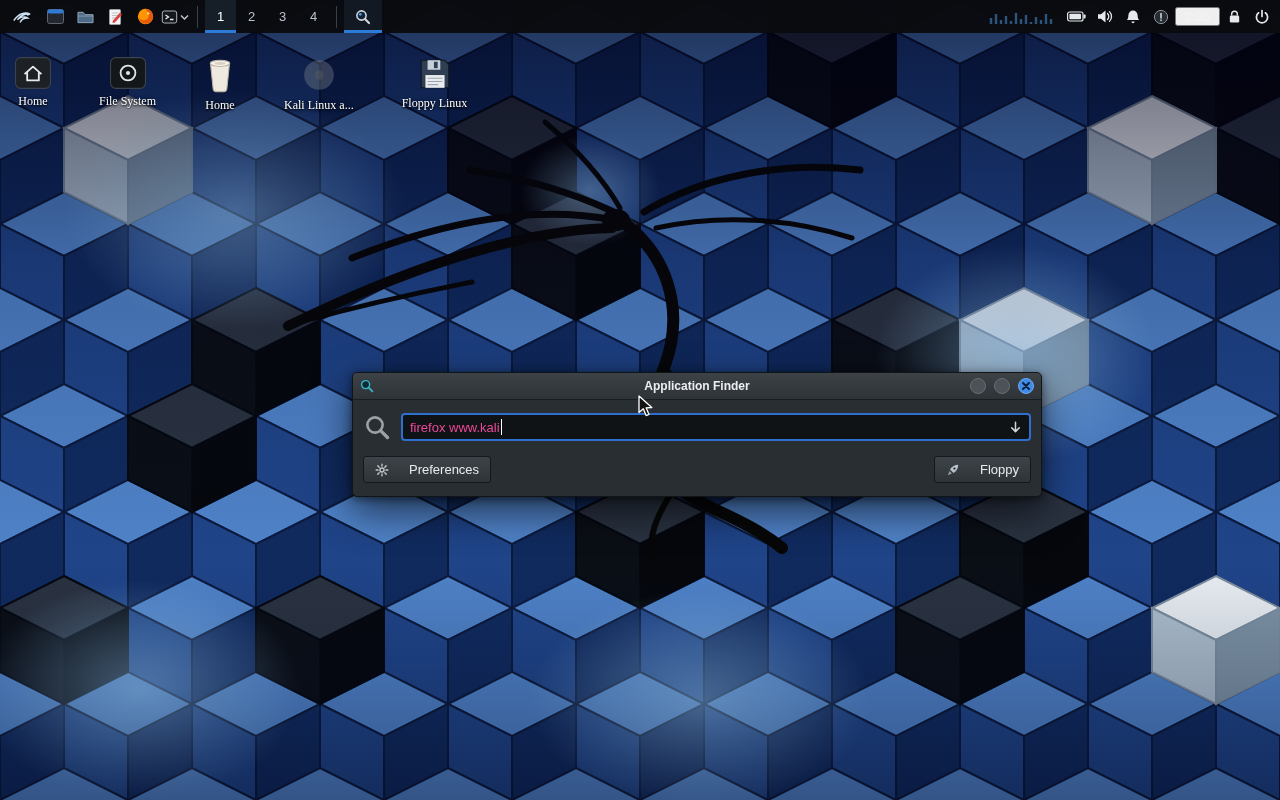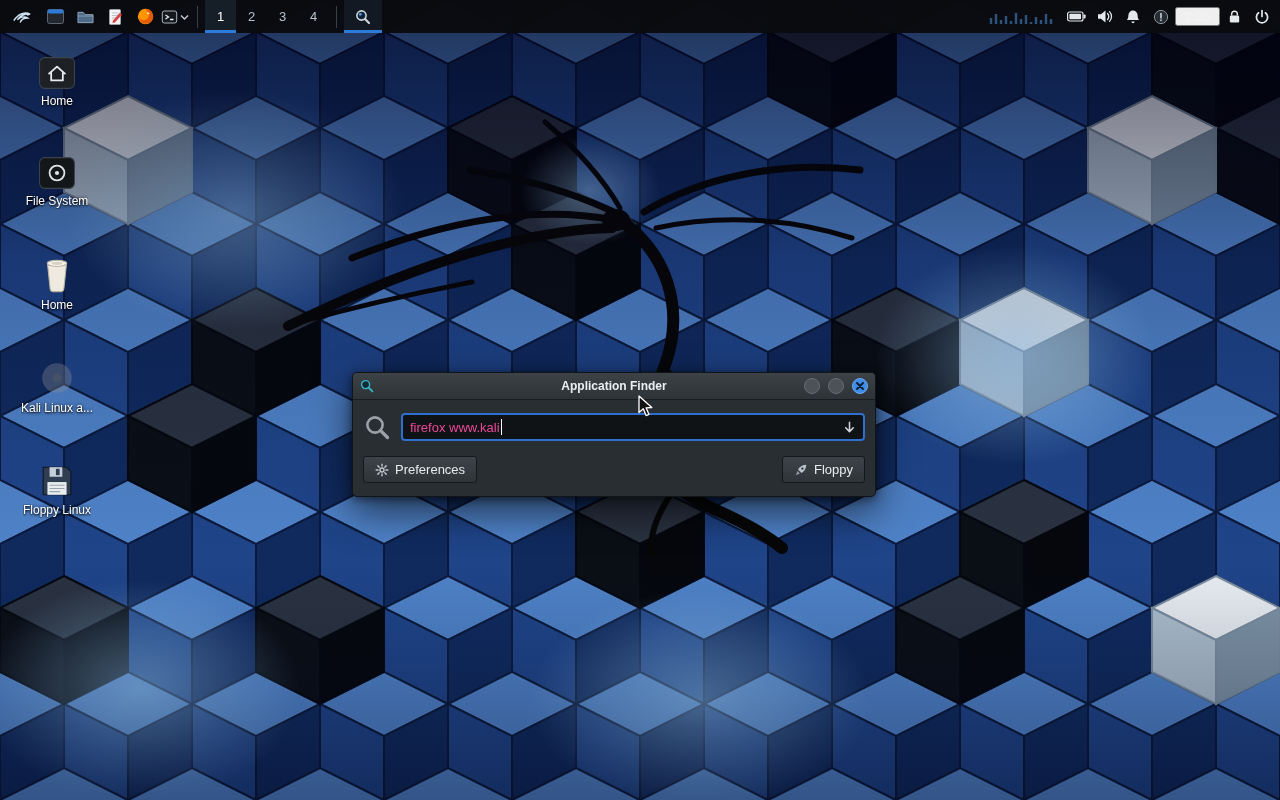--- a/index.html
+++ b/index.html
@@ -46,33 +46,33 @@
   .spacer { flex:1; }
   .monitor { opacity:.55; margin-right:10px; }
   .tray { height:33px; min-width:28px; border:none; background:transparent;
     display:flex; align-items:center; justify-content:center; }
   .clock {
     color:#f2f4f6; font-size:13px; padding:0 8px; white-space:nowrap;
   }
 
   
   .desk-icons {
-    position:absolute; left:4px; top:57px; width:106px;
-    display:flex; flex-direction:column; gap:48px; z-index:2;
+    position:absolute; left:15px; top:57px; width:106px;
+    display:flex; flex-direction:row; gap:48px; z-index:2;font-family:Liberation Serif, serif;
   }
   .dicon { display:flex; flex-direction:column; align-items:center; gap:6px; }
   .dicon .dlabel {
     color:#ffffff; font-size:12px; text-align:center; line-height:1.15;
     text-shadow:0 1px 2px rgba(0,0,0,.95), 0 0 4px rgba(0,0,0,.7);
     max-width:104px; white-space:nowrap; overflow:hidden; text-overflow:ellipsis;
   }
 
   
   .finder {
-    position:absolute; left:352px; top:372px; width:524px;
+    position:absolute; left:352px; top:372px; width:690px;
     background:#292e32;
     border:1px solid #121517;
     border-radius:5px;
     box-shadow:0 14px 38px rgba(0,0,0,.6), 0 2px 8px rgba(0,0,0,.5);
     z-index:5;
   }
   .titlebar {
     height:27px; position:relative;
     display:flex; align-items:center; padding:0 7px;
     background:linear-gradient(#3d4247,#2e3337);
@@ -108,21 +108,21 @@
     display:inline-block; width:1px; height:16px; background:#ffffff;
     margin-left:1px; vertical-align:middle;
   }
   .entry .earrow { margin-left:auto; }
 
   .btn-row {
     display:flex; justify-content:space-between; align-items:center;
     padding:8px 10px 13px 10px;
   }
   .btn {
-    display:inline-flex; align-items:center; gap:6px;
+    display:inline-flex; align-items:center; gap:20px;
     background:linear-gradient(#3d4348,#2f3438);
     border:1px solid #15181a;
     border-radius:3px;
     color:#e8ebee; font-size:13px; font-family:inherit;
     padding:5px 11px; cursor:default;
   }
 
   
   .cursor { position:absolute; left:637px; top:395px; z-index:50; pointer-events:none; }
 </style>

